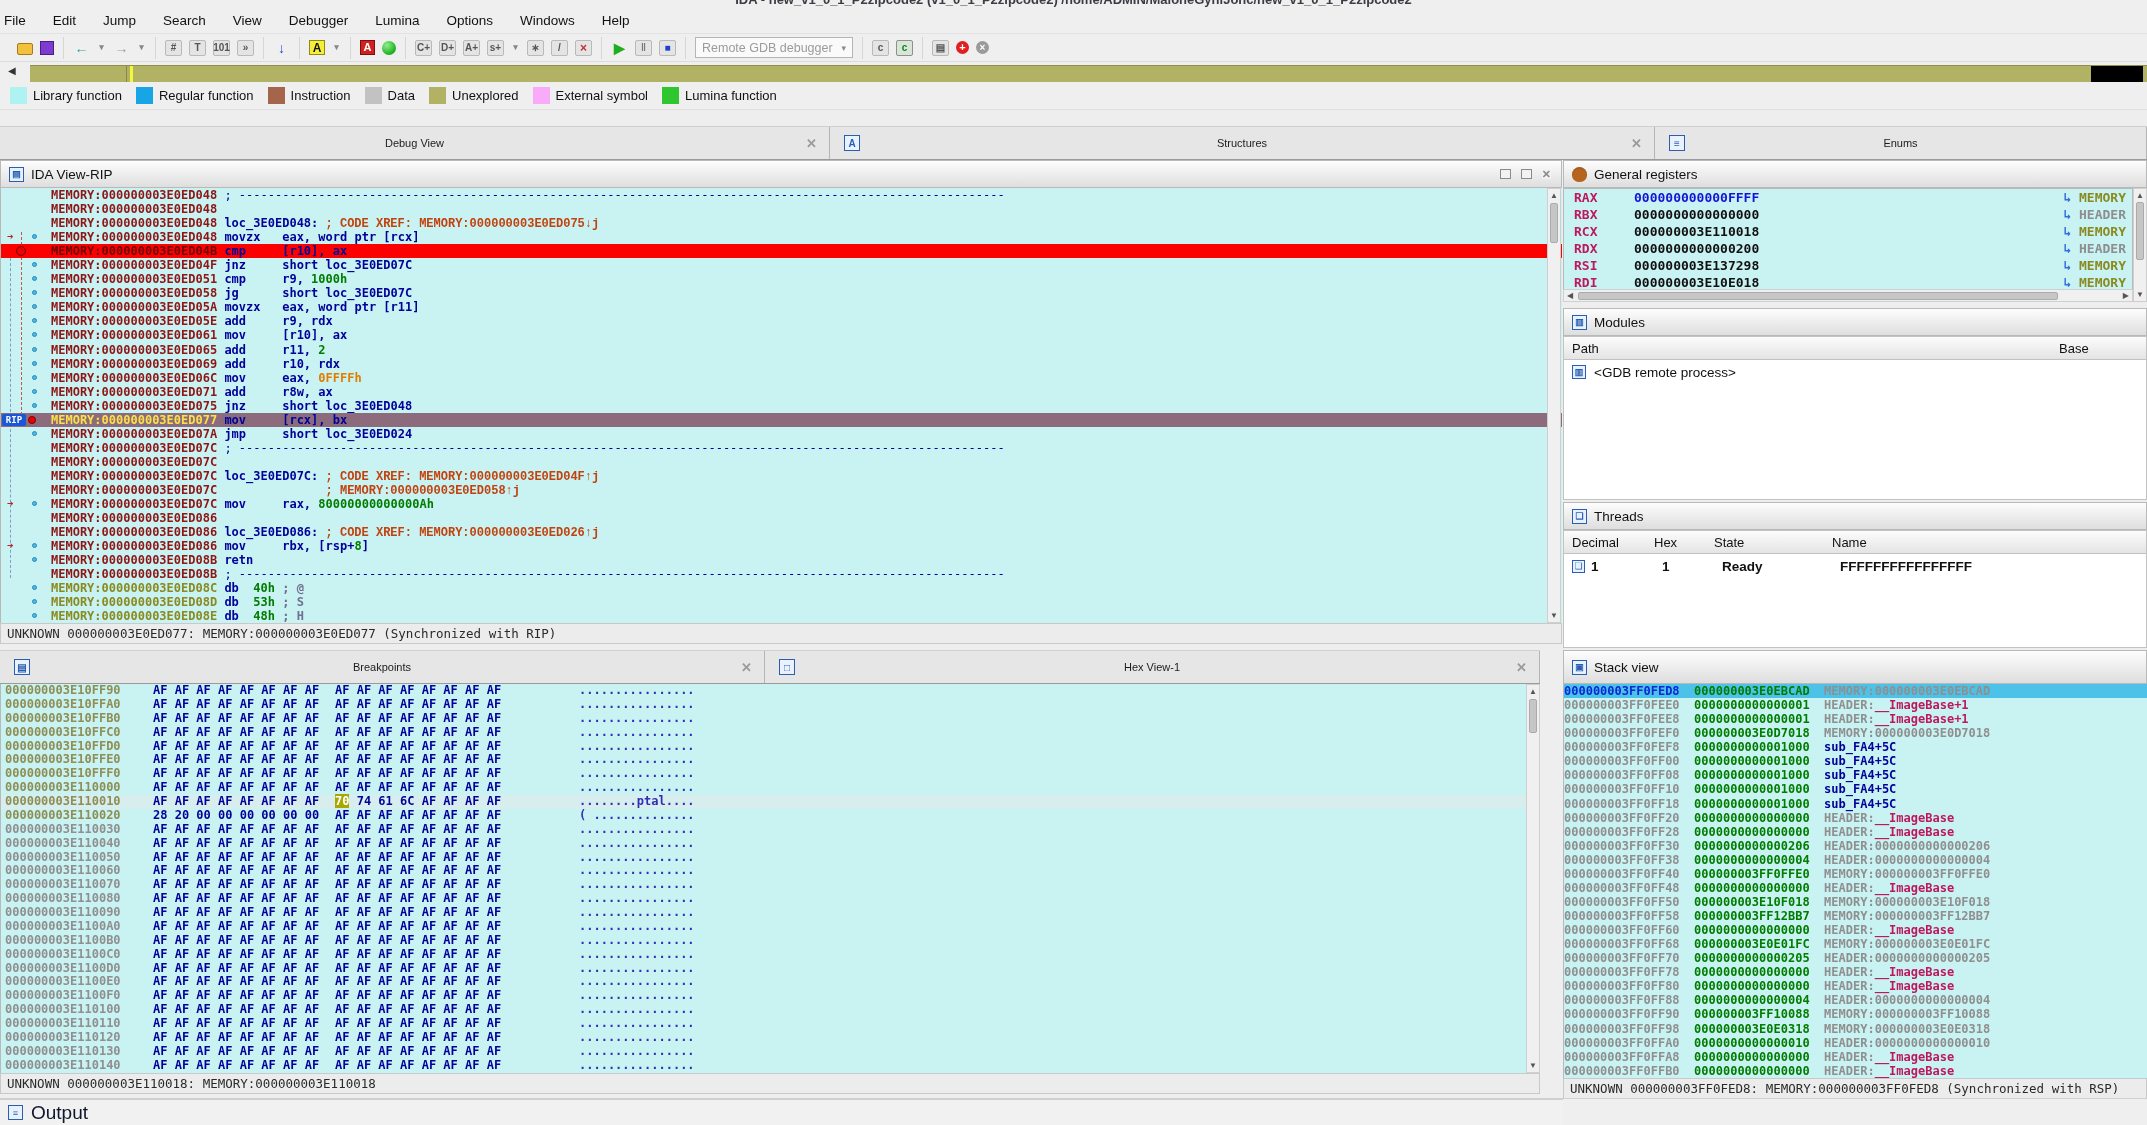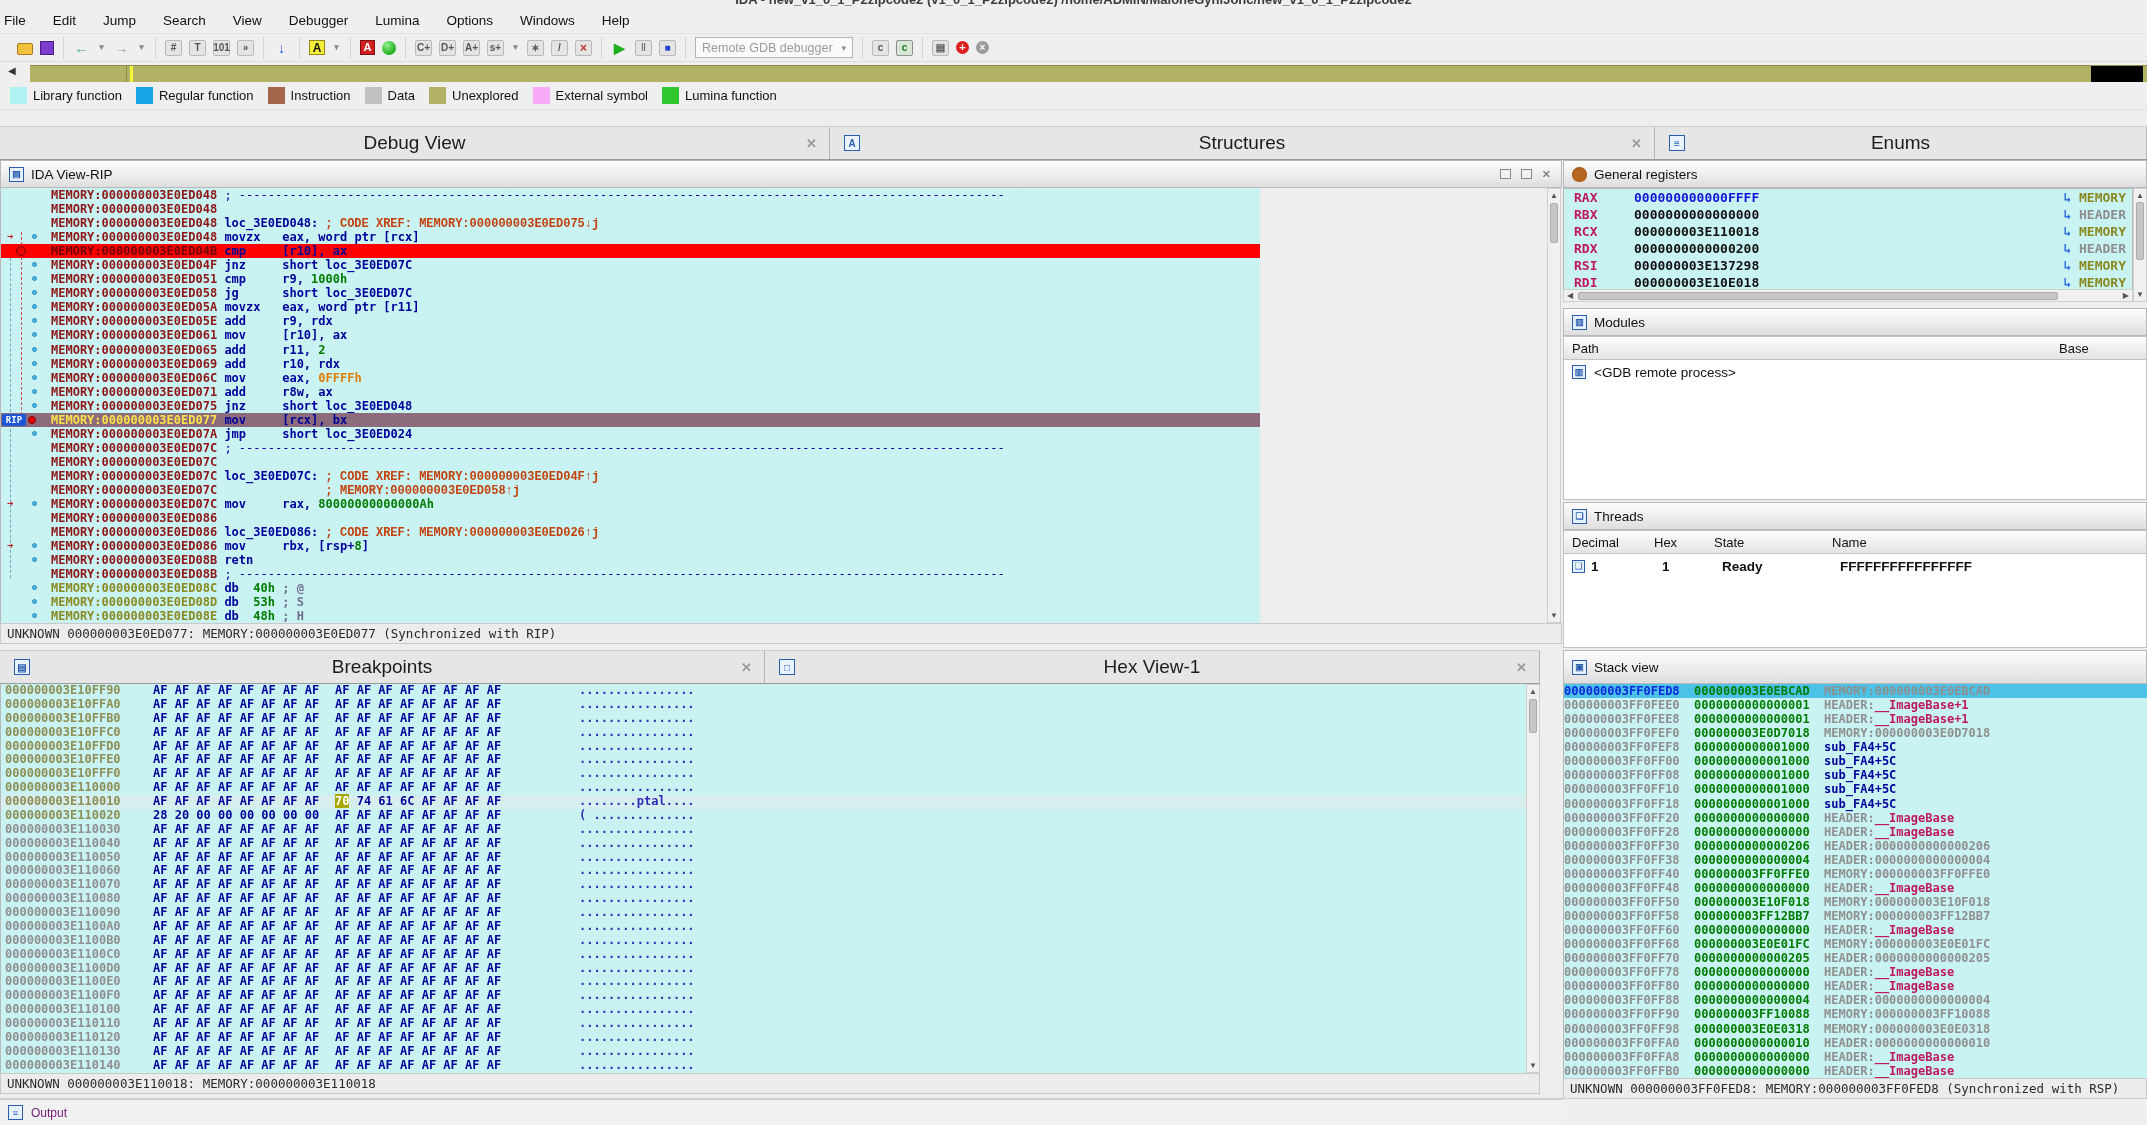--- a/index.html
+++ b/index.html
@@ -53,42 +53,42 @@
            align-items:center; padding-left:10px; gap:14px; border-bottom:1px solid #e0e0e0;}
   .leg{ display:flex; align-items:center; gap:6px; }
   .leg .sw{ width:17px; height:17px; }
   .leg .lb{ font-size:13px; color:#111; }
 
   
   .tabbar{ position:absolute; background:#e6e6e6; border-top:1px solid #cfcfcf; border-bottom:1px solid #9a9a9a; display:flex; }
   #tabs-top{ left:0; top:126px; width:2147px; height:34px; }
   #tabs-bottom{ left:0; top:650px; width:1540px; height:34px; }
   .tabsec{ position:relative; height:100%; border-right:1px solid #b5b5b5; display:flex; align-items:center; }
-  .tabsec .tlabel{ position:absolute; left:0; right:0; text-align:center; font-size:19px; color:#1c1c1c; }
+  .tabsec .tlabel{ position:absolute; left:0; right:0; text-align:center; font-size:11px; color:#1c1c1c; }
   .tabsec .tclose{ position:absolute; right:12px; color:#9a9a9a; font-size:13px; font-weight:bold; cursor:pointer;}
   .tabsec .ticon{ position:absolute; left:14px; width:16px; height:16px; border:1px solid #2a5fb0; background:#eaf2ff;
                   color:#2a5fb0; font-size:10px; display:flex; align-items:center; justify-content:center; font-weight:bold;}
 
   
   .ptitle{ position:absolute; height:28px; background:linear-gradient(#fdfdfd,#dedede); border:1px solid #b9b9b9;
            display:flex; align-items:center; padding-left:8px; gap:7px; font-size:13.5px; color:#111; }
   .picon{ width:15px; height:15px; border:1px solid #2a5fb0; background:#e8f1ff; color:#2a5fb0; font-size:9px;
           display:flex; align-items:center; justify-content:center; font-weight:bold; }
   .picon.bug{ border:none; background:radial-gradient(circle at 50% 60%, #b5651d 55%, #7c3d0e); border-radius:50% 50% 45% 45%; }
   .wbtns{ margin-left:auto; display:flex; gap:10px; padding-right:10px; }
   .wbtn{ width:11px; height:10px; border:1px solid #8a8a8a; background:#f2f2f2; }
   .wbtn.x{ border:none; color:#8a8a8a; font-weight:bold; font-size:11px; width:auto; height:auto; line-height:10px;}
   .colhdr{ position:absolute; background:linear-gradient(#fcfcfc,#e4e4e4); border:1px solid #c2c2c2; display:flex;
            align-items:center; font-size:13px; color:#111; }
   .statusline{ position:absolute; background:#ececec; border:1px solid #c9c9c9; font-size:12.5px; color:#2a2a2a;
                display:flex; align-items:center; padding-left:6px; white-space:nowrap; overflow:hidden; }
 
   
   #disasm-title{ left:0; top:160px; width:1562px; }
-  #disasm{ position:absolute; left:0; top:188px; width:1260px; height:435px; background:#c9f2f2;
+  #disasm{ position:absolute; left:0; top:188px; width:1562px; height:435px; background:#c9f2f2;
            overflow:hidden; border-left:1px solid #b9b9b9; }
   .dline{ position:relative; height:14.05px; line-height:14.05px; white-space:pre; padding-left:50px;
           font-family:"DejaVu Sans Mono", monospace; font-size:12px; font-weight:600; }
   .dline.bg-red{ background:#fb0200; }
   .dline.bg-rip{ background:#8c6b7d; }
   .c-addr{ color:#8e1616; } .c-addro{ color:#8a8a20; } .c-addrb{ color:#fde047; }
   .bg-red .c-addr{ color:#6e0505; }
   .c-ins{ color:#00009a; } .c-num{ color:#007d00; } .c-imm{ color:#e07d00; }
   .c-cmt{ color:#c2410c;font-family:Liberation Mono, monospace; } .c-gray{ color:#707090; } .c-sep{ color:#00009a; font-weight:400; }
   .gut{ position:absolute; left:0; top:0; width:48px; height:100%; }
@@ -154,21 +154,21 @@
   .srow.sel{ background:#4cc2e8; }
   .sa{ color:#8f8f8f; } .srow.sel .sa{ color:#0a28d8; }
   .sv{ color:#007d00; }
   .an-g{ color:#8f8f8f; } .an-b{ color:#be185d; } .an-n{ color:#00009a; }
   #stack-status{ left:1563px; top:1078px; width:584px; height:21px; }
 
   
   #output{ position:absolute; left:0; top:1098px; width:2147px; height:27px; background:#f1f1f1;
            border-top:2px solid #cfcfcf; display:flex; align-items:center; gap:8px; padding-left:8px; }
   #output .picon{ font-size:9px; }
-  #output span.olabel{ font-size:12px; color:#701a75; }
+  #output span.olabel{ font-size:19px; color:#0f172a; }
 
   .rightfill{ position:absolute; left:1563px; top:1099px; width:584px; height:26px; background:#efefef; }
 </style>
 </head>
 <body>
 
 <div id="root">
 
   <div id="titlebar">
     <span>IDA - new_v1_0_1_P2zipcode2 (v1_0_1_P2zipcode2) /home/ADMIN/MaloneGyhiJohc/new_v1_0_1_P2zipcode2</span>

